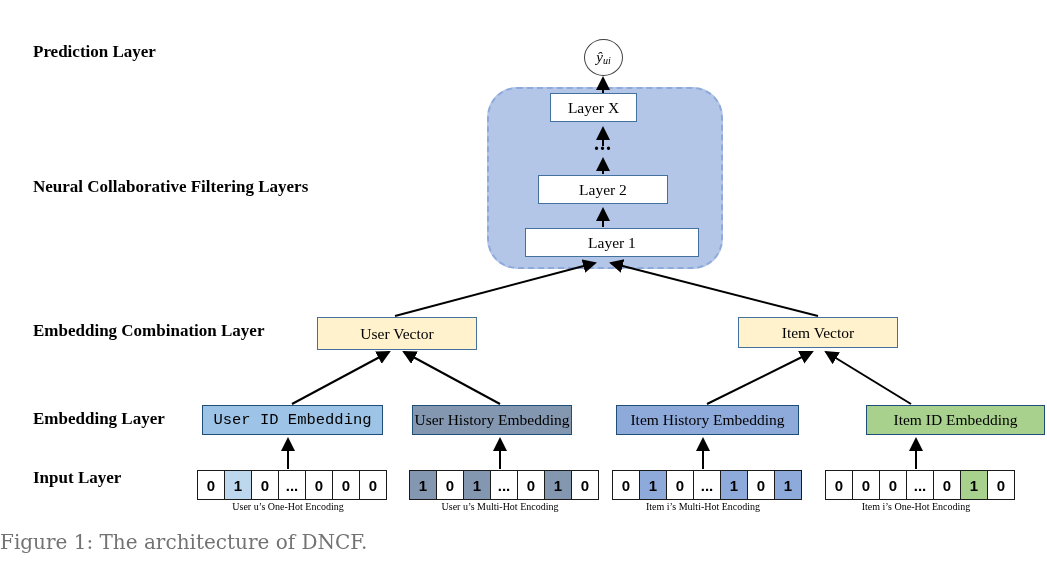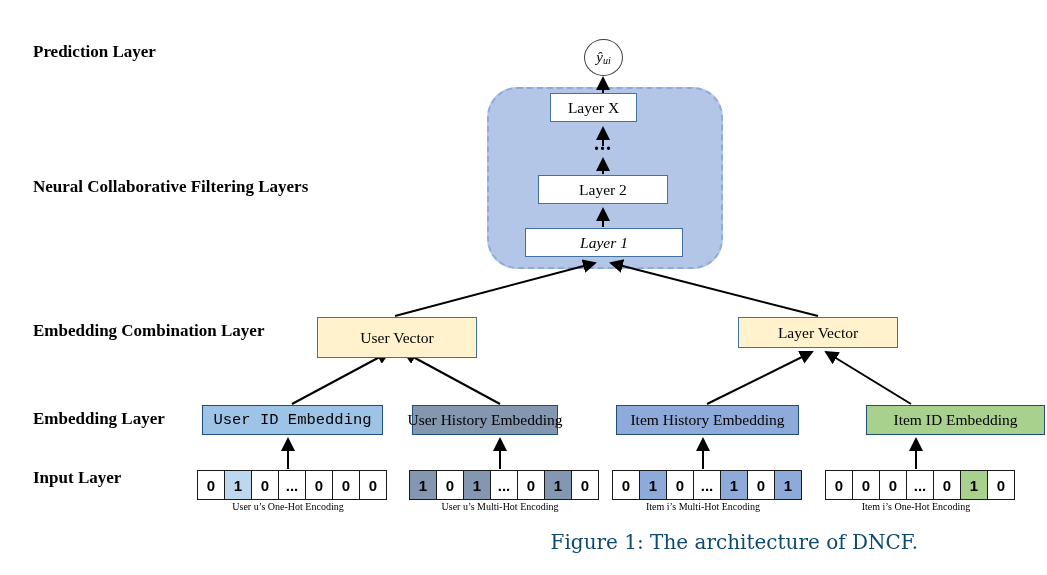--- a/index.html
+++ b/index.html
@@ -31,22 +31,22 @@
         font-weight:bold;font-size:20px;letter-spacing:1px;line-height:18px;z-index:3;}
 
   .row{position:absolute;top:470px;display:flex;z-index:3;}
   .cell{width:26px;height:28px;border:1px solid #1a1a1a;margin-left:-1px;background:#fff;
         display:flex;align-items:center;justify-content:center;
         font-family:"Liberation Sans",sans-serif;font-size:15px;font-weight:600;box-sizing:content-box;}
   .row .cell:first-child{margin-left:0;}
 
   .rowcap{position:absolute;top:501px;width:240px;text-align:center;font-size:10px;white-space:nowrap;z-index:3;}
 
-  .fig-caption{position:absolute;top:530px;left:0;width:918px;text-align:right;
-               font-family:"DejaVu Serif",serif;font-size:20px;color:#0c4a6e;z-index:3;}
+  .fig-caption{position:absolute;top:530px;left:0;width:918px;text-align:left;
+               font-family:"DejaVu Serif",serif;font-size:20px;color:#737373;z-index:3;}
 
   .arrows{position:absolute;left:0;top:0;width:1047px;height:575px;z-index:2;pointer-events:none;}
 </style>
 </head>
 <body>
 
 <div class="canvas">
 
   <div class="side-label" style="left:33px;top:42px;">Prediction Layer</div>
   <div class="side-label" style="left:33px;top:177px;">Neural Collaborative Filtering Layers</div>
@@ -81,27 +81,27 @@
       <line x1="288" y1="469" x2="288" y2="439" marker-end="url(#ah)"></line>
       <line x1="500" y1="469" x2="500" y2="439" marker-end="url(#ah)"></line>
       <line x1="703" y1="469" x2="703" y2="439" marker-end="url(#ah)"></line>
       <line x1="916" y1="469" x2="916" y2="439" marker-end="url(#ah)"></line>
     </g>
   </svg>
 
   <div class="box layer-box" style="left:550px;top:93px;width:87px;height:29px;">Layer X</div>
   <div class="dots">...</div>
   <div class="box layer-box" style="left:538px;top:175px;width:130px;height:29px;">Layer 2</div>
-  <div class="box layer-box" style="left:525px;top:228px;width:158px;height:29px;font-style:italic;">Layer 1</div>
+  <div class="box layer-box" style="left:525px;top:228px;width:174px;height:29px;">Layer 1</div>
 
-  <div class="box vector-box" style="left:317px;top:317px;width:160px;height:41px;">User Vector</div>
-  <div class="box vector-box" style="left:738px;top:317px;width:160px;height:31px;">Layer Vector</div>
+  <div class="box vector-box" style="left:317px;top:317px;width:160px;height:33px;">User Vector</div>
+  <div class="box vector-box" style="left:738px;top:317px;width:160px;height:31px;">Item Vector</div>
 
   <div class="box emb" id="emb-user-id" style="left:202px;top:405px;width:181px;height:30px;">User ID Embedding</div>
-  <div class="box emb" id="emb-user-history" style="left:412px;top:405px;width:146px;height:30px;">User History Embedding</div>
+  <div class="box emb" id="emb-user-history" style="left:412px;top:405px;width:160px;height:30px;">User History Embedding</div>
   <div class="box emb" id="emb-item-history" style="left:616px;top:405px;width:183px;height:30px;">Item History Embedding</div>
   <div class="box emb" id="emb-item-id" style="left:822px;top:405px;width:179px;height:30px;">Item ID Embedding</div>
 
   <div class="row" style="left:197px;">
       <div class="cell">0</div>
       <div class="cell" style="background: rgb(189, 215, 238);">1</div>
       <div class="cell">0</div>
       <div class="cell">...</div>
       <div class="cell">0</div>
       <div class="cell">0</div>

